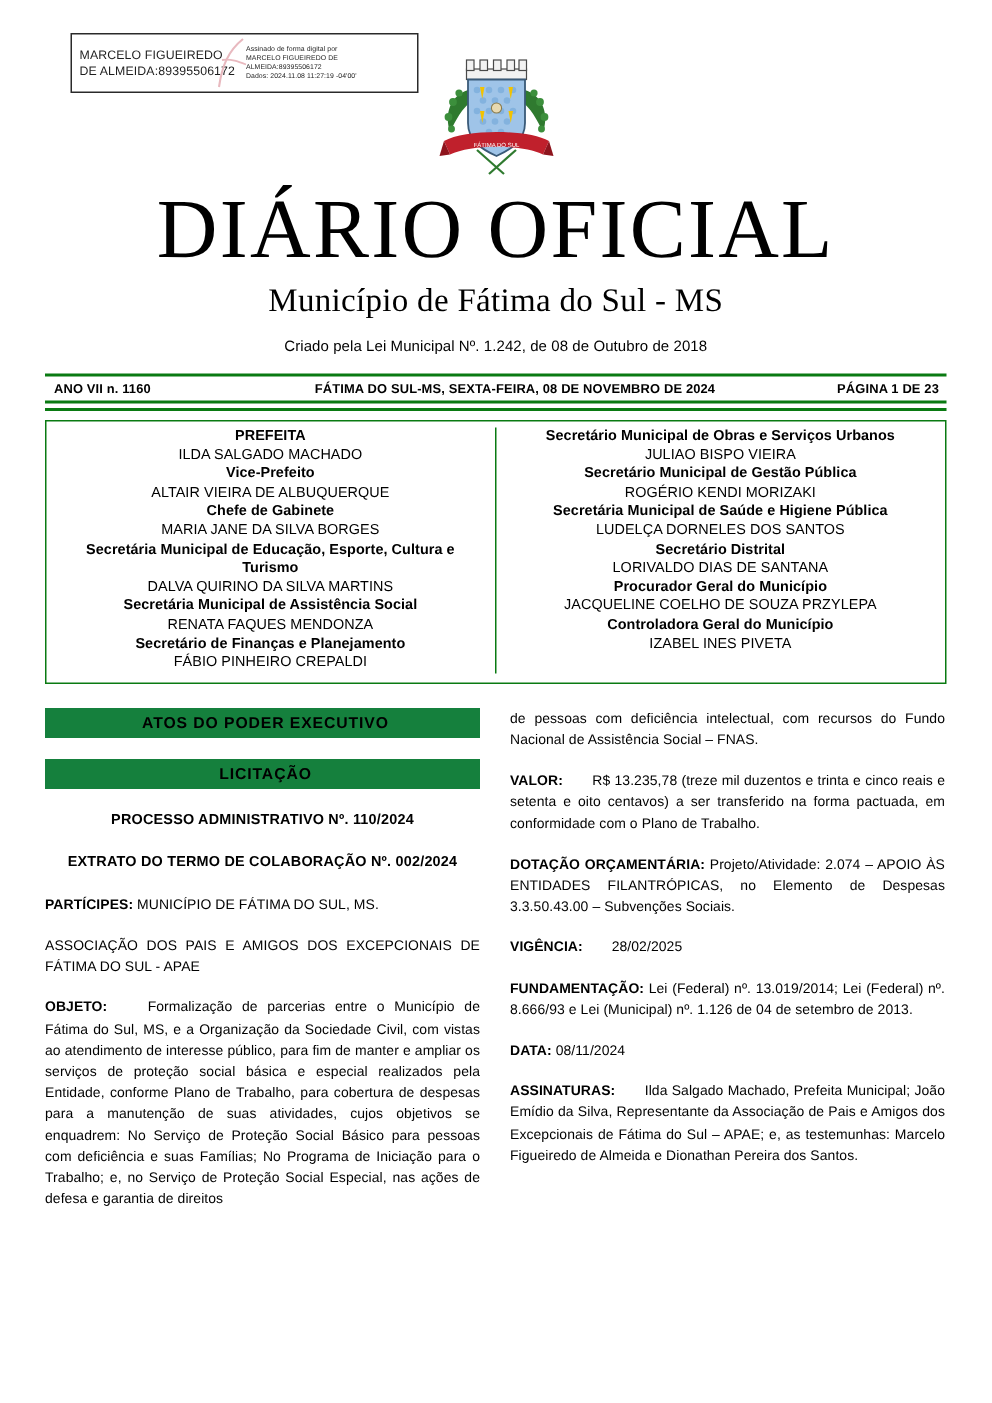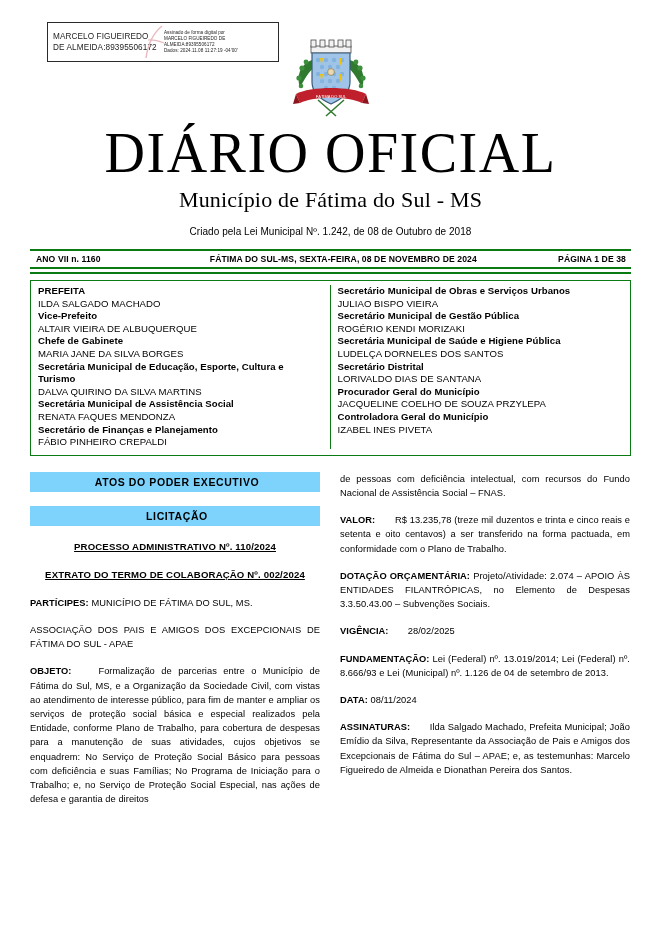--- a/index.html
+++ b/index.html
@@ -66,45 +66,45 @@
   .infobar .right { text-align: right; padding-right: 3px; }
   .infobar-rule { border-bottom: 2px solid #0a7a12; margin-top: 3px; }
 
   
   .officials {
     margin-top: 6px;
     border: 1.5px solid #0a7a12;
     display: flex;
     padding: 4px 0 6px 0;
   }
-  .off-col { width: 50%; padding: 0 7px; }
+  .off-col { width: 50%; padding: 0 7px; text-align: center; }
   .off-col.left { border-right: 1.5px solid #0a7a12; }
   .off-title {
     font-size: 9.6px; font-weight: bold; line-height: 12.6px; letter-spacing: .05px;
   }
   .off-name {
     font-size: 9.6px; font-weight: normal; line-height: 12.6px; letter-spacing: .05px;
   }
 
   
   .cols { display: flex; margin-top: 16px; gap: 20px; }
   .col { width: 290px; }
 
   .greenband {
-    background: #7dd3fc; color: #000000;
+    background: #15803d; color: #000000;
     text-align: center; font-weight: bold;
     font-size: 10.5px; letter-spacing: .6px;
     padding: 4px 0 4px 4px; margin-bottom: 14px;
   }
   .greenband.second { margin-top: 0; }
 
   .ctr-bold {
     text-align: center; font-weight: bold;
     font-size: 9.6px; line-height: 14px;
-    margin-bottom: 14px; letter-spacing: .15px; text-decoration: underline;
+    margin-bottom: 14px; letter-spacing: .15px;
   }
   p.body {
     font-size: 9.3px; line-height: 14.2px;
     text-align: justify; text-justify: inter-word;
     margin-bottom: 13px; letter-spacing: .05px;
   }
   p.body .lbl { font-weight: bold; }
   p.body .gap { display: inline-block; width: 14px; }
   .nomargin { margin-bottom: 0; }
 </style>
@@ -190,21 +190,21 @@
 
   <div class="masthead" style="margin-top:62px;">
     <div class="dotitle">DIÁRIO OFICIAL</div>
     <div class="dosub">Município de Fátima do Sul - MS</div>
     <div class="docreated">Criado pela Lei Municipal Nº. 1.242, de 08 de Outubro de 2018</div>
   </div>
 
   <div class="infobar">
     <div>ANO VII n. 1160</div>
     <div class="mid">FÁTIMA DO SUL-MS, SEXTA-FEIRA, 08 DE NOVEMBRO DE 2024</div>
-    <div class="right">PÁGINA 1 DE 38</div>
+    <div class="right">PÁGINA 1 DE 23</div>
   </div>
   <div class="infobar-rule"></div>
 
   <div class="officials">
     <div class="off-col left">
       <div class="off-title">PREFEITA</div>
       <div class="off-name">ILDA SALGADO MACHADO</div>
       <div class="off-title">Vice-Prefeito</div>
       <div class="off-name">ALTAIR VIEIRA DE ALBUQUERQUE</div>
       <div class="off-title">Chefe de Gabinete</div>

